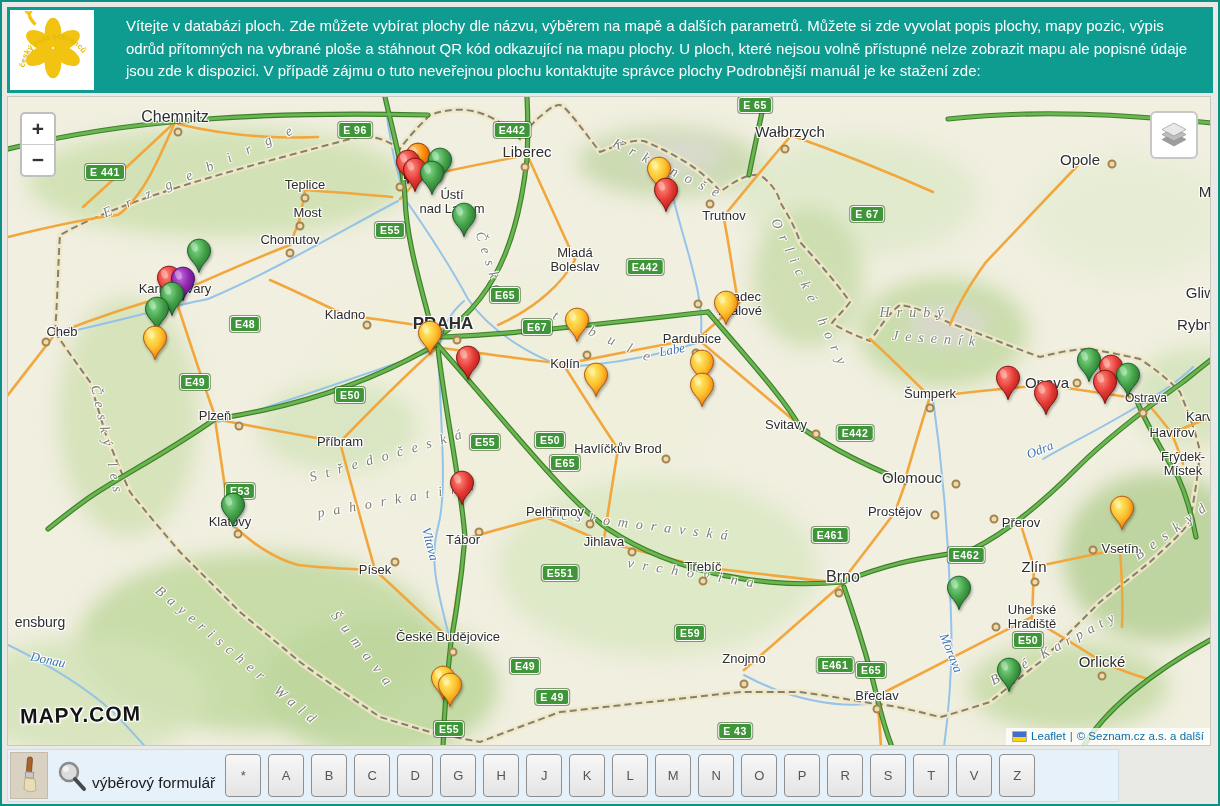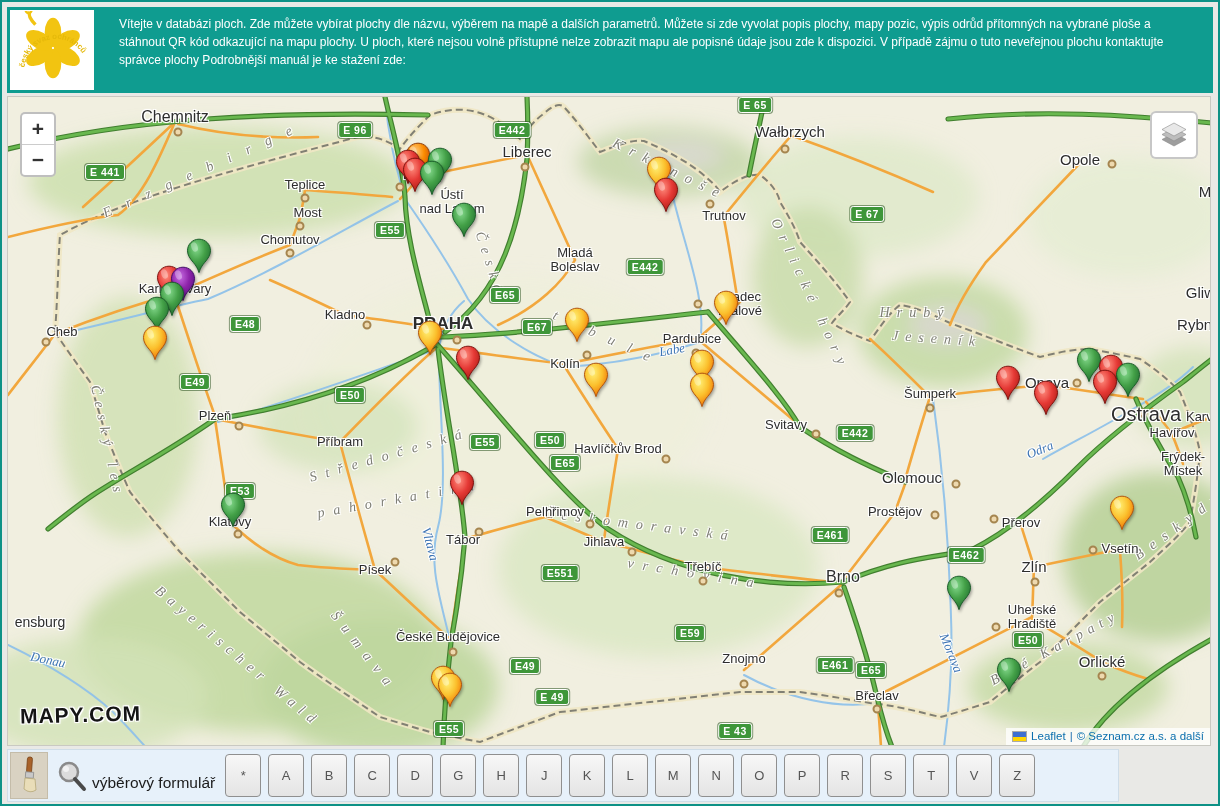--- a/index.html
+++ b/index.html
@@ -1,20 +1,20 @@
 <!DOCTYPE html>
 <html><head>
 <meta charset="utf-8">
 <style>
   html,body{margin:0;padding:0;background:#dcdcda;font-family:"Liberation Sans",sans-serif;}
   #app{position:relative;width:1220px;height:806px;box-sizing:border-box;border:2px solid #0d9186;background:#e9e9e6;padding:5px;overflow:hidden;}
   
   .header{display:flex;align-items:stretch;background:#0f9c90;height:86px;margin-bottom:3px;}
   .logo-box{width:84px;height:80px;background:#fff;margin:3px 0 3px 3px;flex:0 0 auto;display:flex;align-items:center;justify-content:center;}
-  .header-text{color:#fff;font-size:12px;line-height:1.5;padding:8px 16px 8px 25px;font-weight:normal;}
+  .header-text{color:#fff;font-size:15px;line-height:1.5;padding:8px 16px 8px 32px;font-weight:normal;}
   
   .map-wrap{position:relative;width:1204px;height:650px;background:#f1efe0;overflow:hidden;border:1px solid #c9c9c2;box-sizing:border-box;}
   .map-bg{position:absolute;left:0;top:0;}
   .overlay{position:absolute;left:0;top:0;width:100%;height:100%;}
   .city{position:absolute;transform:translate(-50%,-50%);font-size:13px;color:#2d2d2d;white-space:pre-line;text-align:center;line-height:1.08;
         text-shadow:-1px -1px 0 #fff,1px -1px 0 #fff,-1px 1px 0 #fff,1px 1px 0 #fff,0 0 3px #fff;z-index:3;}
   .dot{position:absolute;width:9px;height:9px;box-sizing:border-box;border-radius:50%;background:#eed9ae;border:2px solid #a5854f;transform:translate(-50%,-50%);z-index:2;}
   .region{position:absolute;transform-origin:center;font-family:"Liberation Serif",serif;font-style:italic;color:#7e7e75;font-size:14px;white-space:nowrap;
           text-shadow:-1px -1px 0 #fff,1px -1px 0 #fff,-1px 1px 0 #fff,1px 1px 0 #fff;z-index:2;}
   .river{position:absolute;transform-origin:center;font-family:"Liberation Serif",serif;font-style:italic;color:#3d74b5;font-size:13px;white-space:nowrap;
@@ -314,21 +314,21 @@
         <div class="dot" style="left: 1085px; top: 453px;"></div>
         <div class="city" style="left: 1024px; top: 520px;">Uherské
 Hradiště</div>
         <div class="dot" style="left: 988px; top: 530px;"></div>
         <div class="city" style="left: 1094px; top: 565px; font-size: 15px;">Orlické</div>
         <div class="dot" style="left: 1094px; top: 579px;"></div>
         <div class="city" style="left: 869px; top: 599px;">Břeclav</div>
         <div class="dot" style="left: 869px; top: 612px;"></div>
         <div class="city" style="left: 1039px; top: 286px; font-size: 15px;">Opava</div>
         <div class="dot" style="left: 1069px; top: 286px;"></div>
-        <div class="city" style="left: 1138px; top: 318px; font-size: 20px;">Ostrava</div>
+        <div class="city" style="left: 1138px; top: 301px; font-size: 12px;">Ostrava</div>
         <div class="dot" style="left: 1135px; top: 316px;"></div>
         <div class="city" style="left: 1164px; top: 336px;">Havířov</div>
         <div class="city" style="left: 1175px; top: 367px;">Frýdek-Místek</div>
         <div class="city" style="left: 1200px; top: 320px;">Karviná</div>
         <div class="city" style="left: 1192px; top: 228px; font-size: 15px;">Rybnik</div>
         <div class="city" style="left: 1202px; top: 196px; font-size: 15px;">Gliwice</div>
         <div class="city" style="left: 32px; top: 526px; font-size: 14px;">ensburg</div>
         <div class="badge" style="left: 97px; top: 75px;">E 441</div>
         <div class="badge" style="left: 347px; top: 33px;">E 96</div>
         <div class="badge" style="left: 504px; top: 33px;">E442</div>

